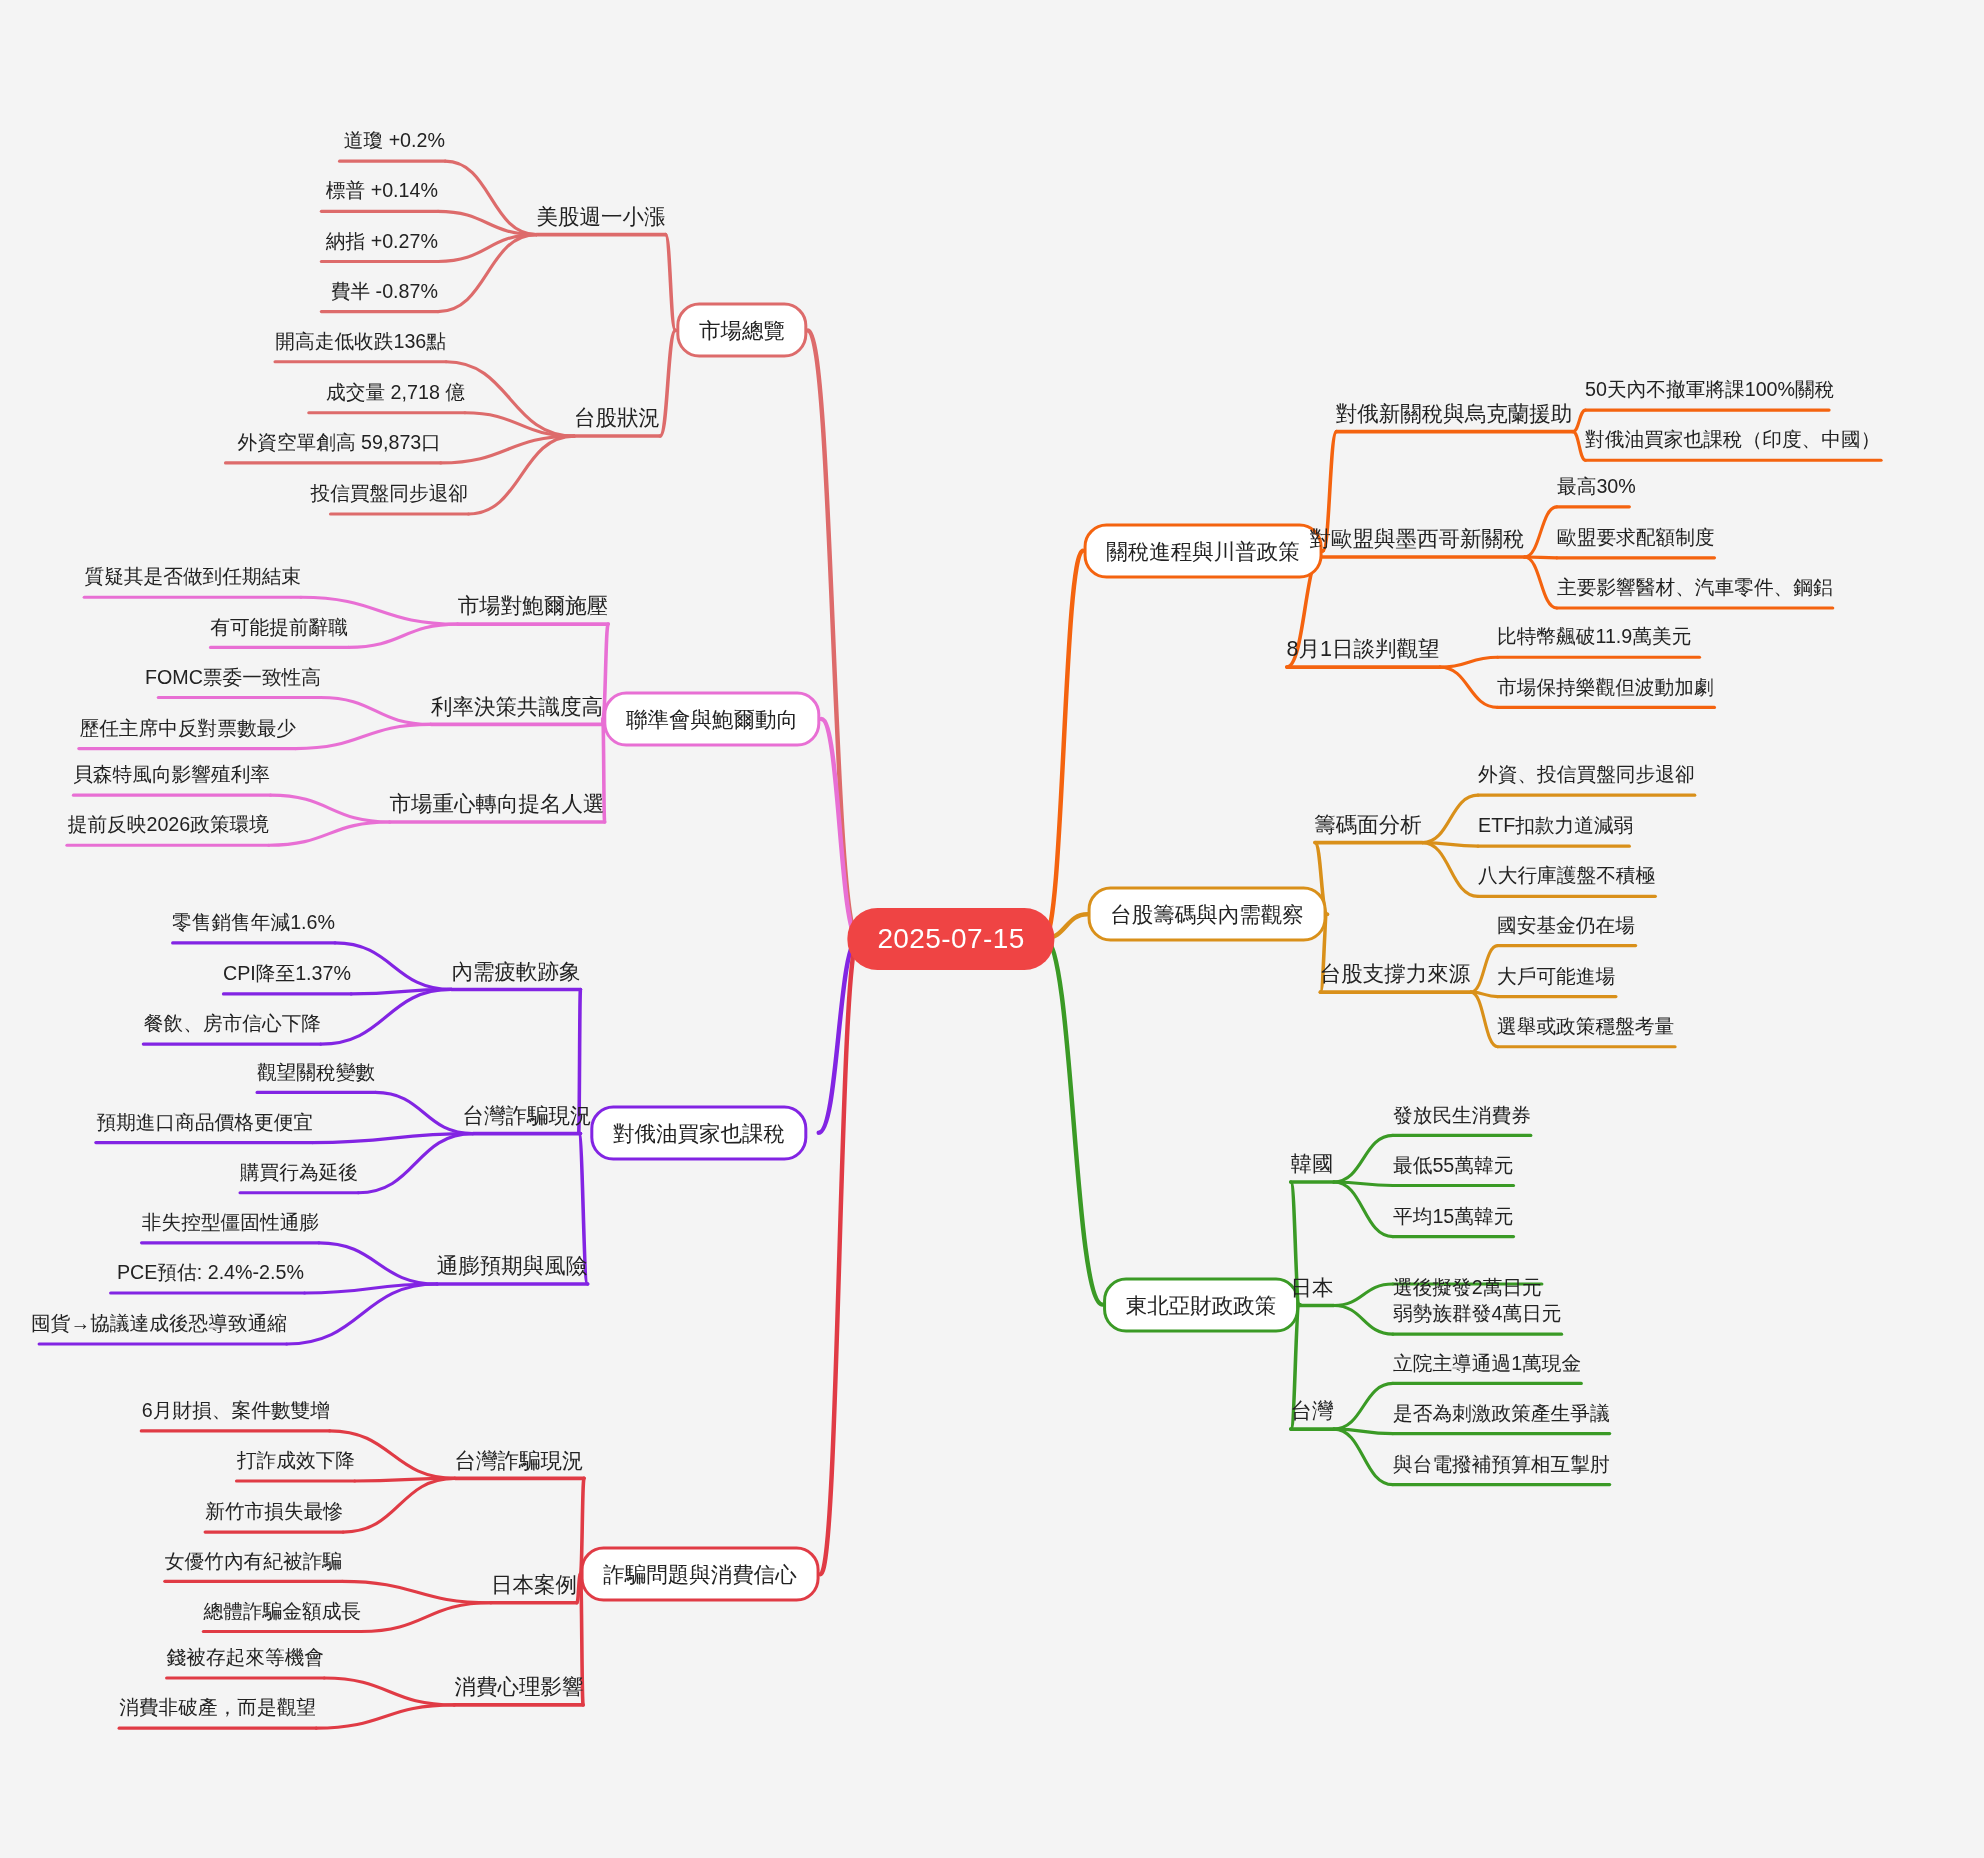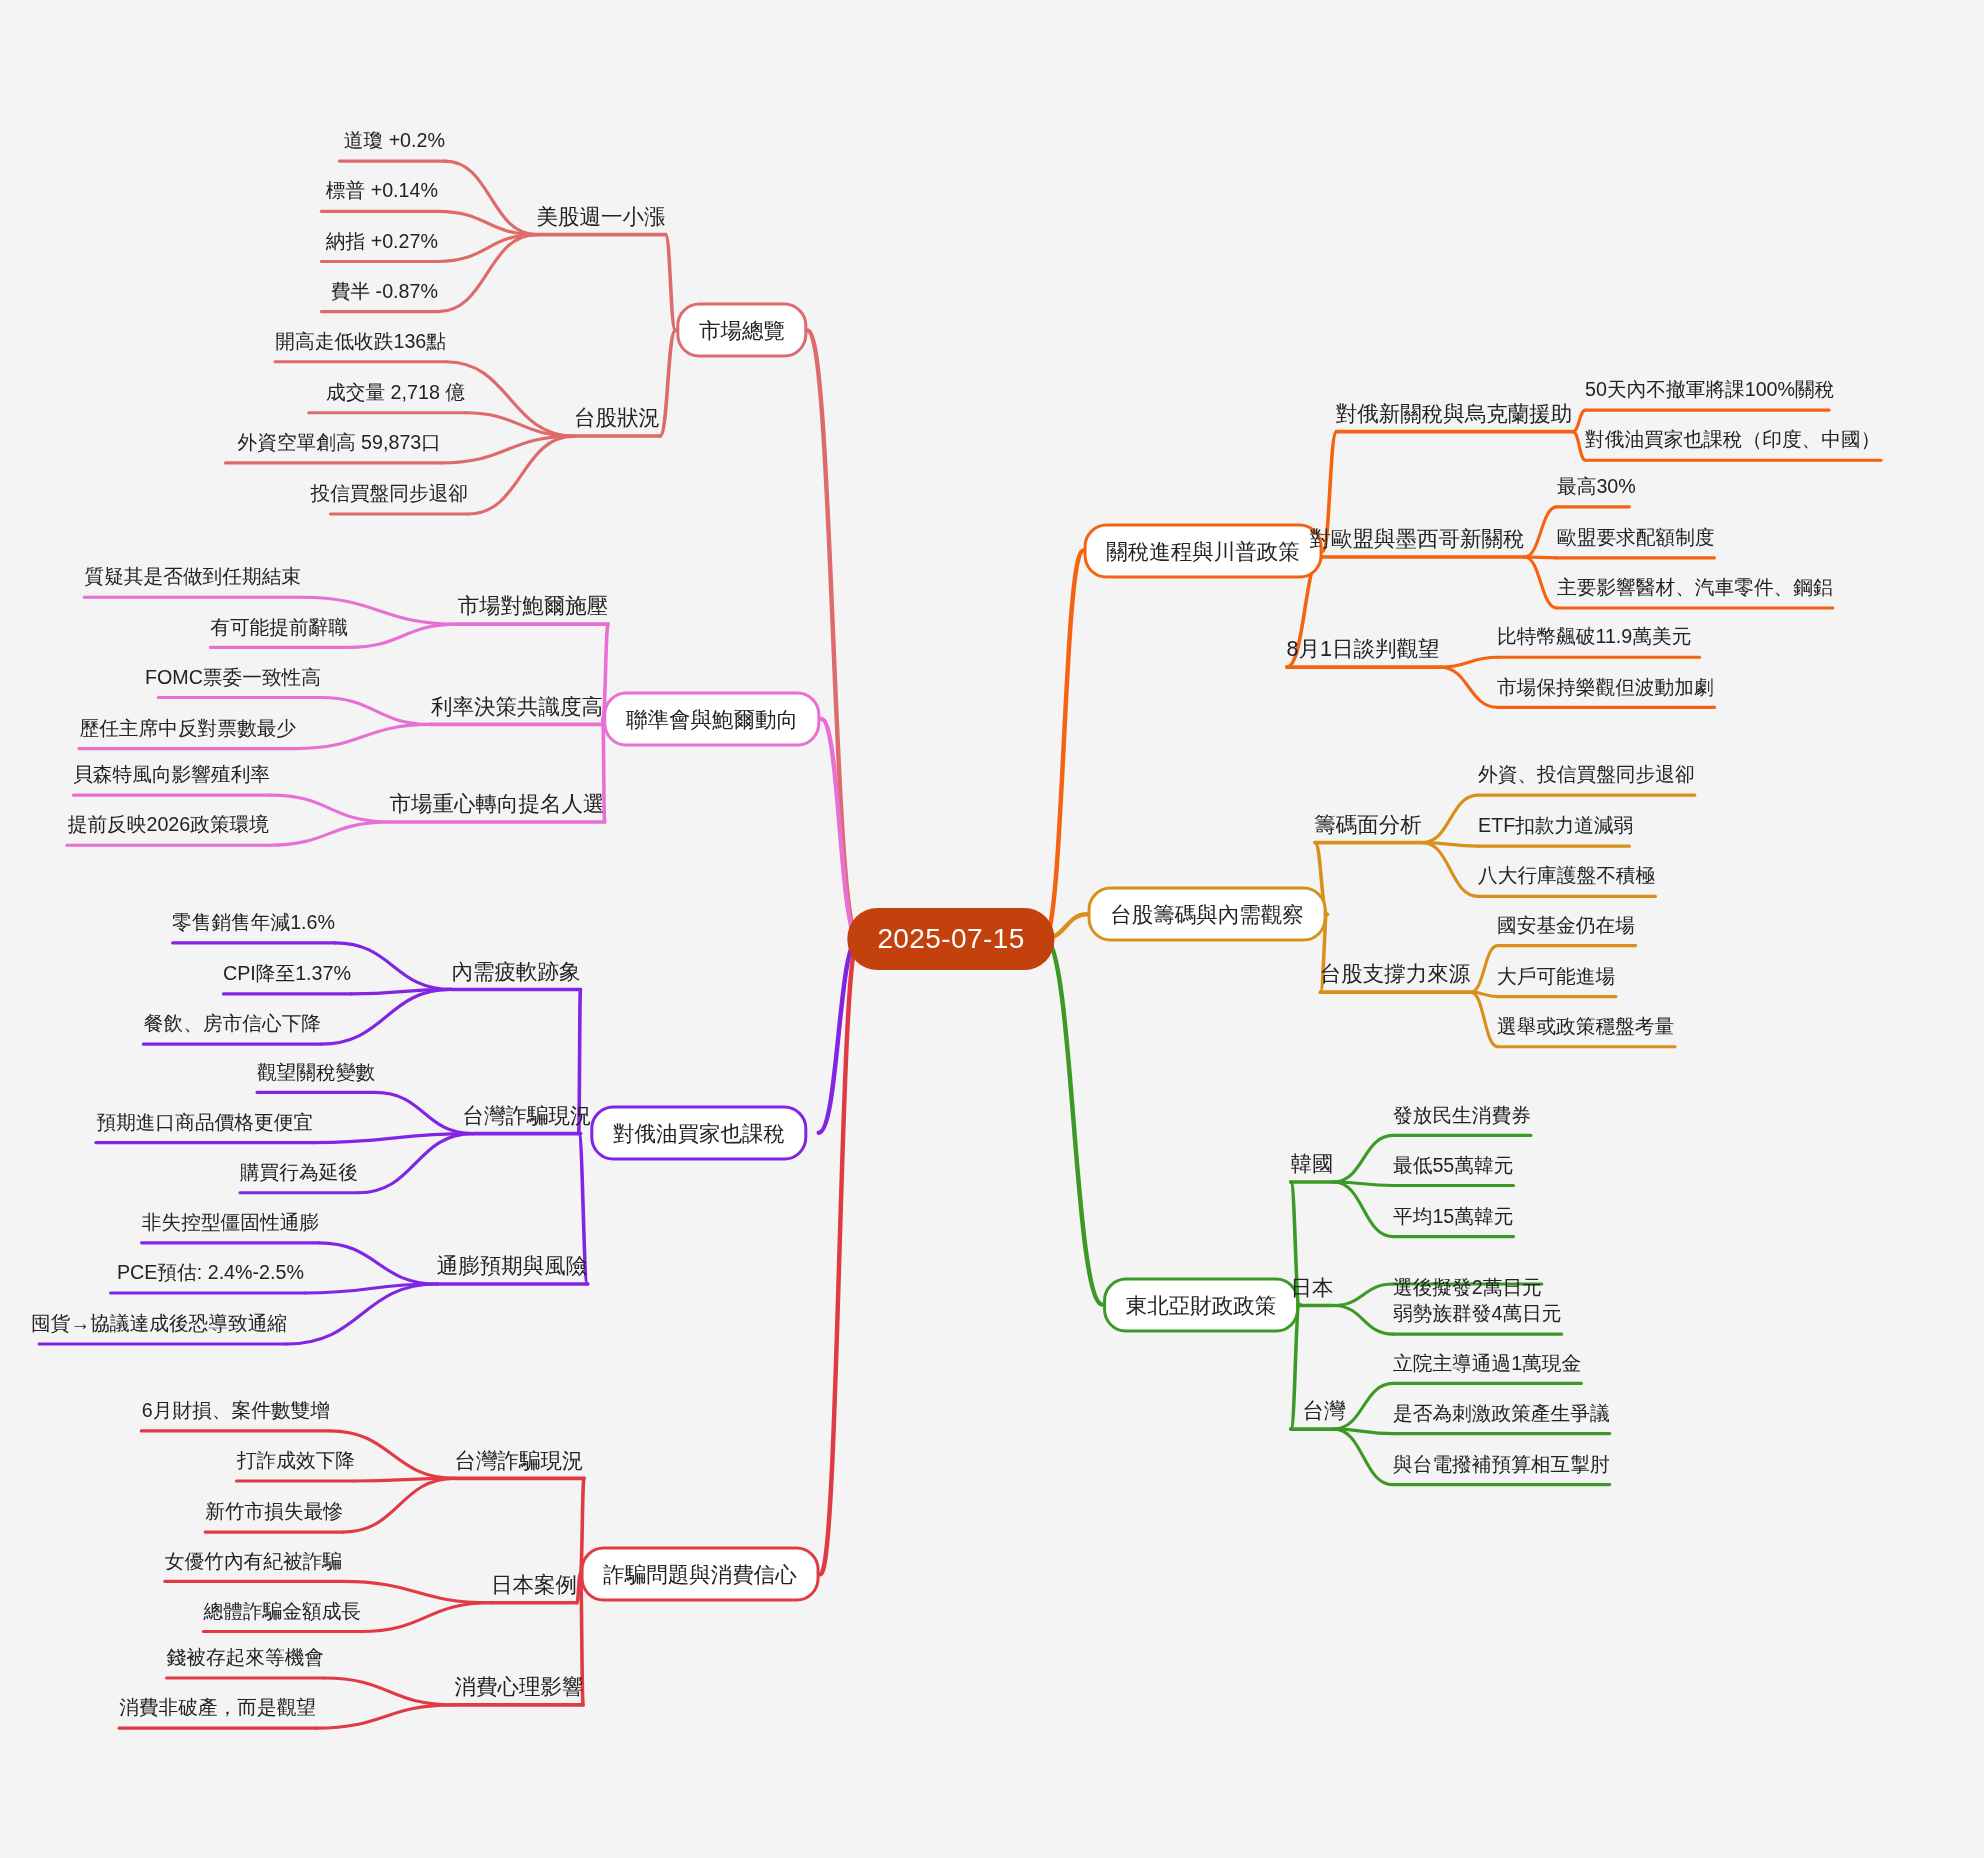--- a/index.html
+++ b/index.html
@@ -195,21 +195,21 @@
       <path d="M 1451 1457 C 1446 1457, 1446 1596, 1441 1596" fill="none" stroke="#3a9a25" stroke-width="4" stroke-linecap="round"></path>
       <path d="M 1441 1596 L 1489 1596" fill="none" stroke="#3a9a25" stroke-width="4" stroke-linecap="round"></path>
       <path d="M 1489 1596 C 1522 1596, 1522 1545, 1555 1545" fill="none" stroke="#3a9a25" stroke-width="3.5" stroke-linecap="round"></path>
       <path d="M 1555 1545 L 1765.32 1545" fill="none" stroke="#3a9a25" stroke-width="3.5" stroke-linecap="round"></path>
       <path d="M 1489 1596 C 1522 1596, 1522 1601, 1555 1601" fill="none" stroke="#3a9a25" stroke-width="3.5" stroke-linecap="round"></path>
       <path d="M 1555 1601 L 1797 1601" fill="none" stroke="#3a9a25" stroke-width="3.5" stroke-linecap="round"></path>
       <path d="M 1489 1596 C 1522 1596, 1522 1658, 1555 1658" fill="none" stroke="#3a9a25" stroke-width="3.5" stroke-linecap="round"></path>
       <path d="M 1555 1658 L 1797 1658" fill="none" stroke="#3a9a25" stroke-width="3.5" stroke-linecap="round"></path>
     </svg>
   <div id="nodes">
-      <div class="node root" style="left: 951px; top: 939px; background: #c2410c; color: rgb(255, 255, 255);">2025-07-15</div>
+      <div class="node root" style="left: 951px; top: 939px; background: #ef4444; color: rgb(255, 255, 255);">2025-07-15</div>
       <div class="node lvl1" style="left: 742px; top: 330px; border-color: rgb(221, 107, 107);">市場總覽</div>
       <div class="node lvl2" style="left: 601px; top: 235px;">美股週一小漲</div>
       <div class="node lvl3 ralign" style="left: 445px; top: 161px;">道瓊 +0.2%</div>
       <div class="node lvl3 ralign" style="left: 438px; top: 211px;">標普 +0.14%</div>
       <div class="node lvl3 ralign" style="left: 438px; top: 262px;">納指 +0.27%</div>
       <div class="node lvl3 ralign" style="left: 438px; top: 312px;">費半 -0.87%</div>
       <div class="node lvl2" style="left: 617px; top: 436px;">台股狀況</div>
       <div class="node lvl3 ralign" style="left: 446px; top: 362px;">開高走低收跌136點</div>
       <div class="node lvl3 ralign" style="left: 465px; top: 413px;">成交量 2,718 億</div>
       <div class="node lvl3 ralign" style="left: 441px; top: 463px;">外資空單創高 59,873口</div>
@@ -269,19 +269,19 @@
       <div class="node lvl3 lalign" style="left: 1497px; top: 997px;">大戶可能進場</div>
       <div class="node lvl3 lalign" style="left: 1497px; top: 1047px;">選舉或政策穩盤考量</div>
       <div class="node lvl1" style="left: 1201px; top: 1305px; border-color: rgb(58, 154, 37);">東北亞財政政策</div>
       <div class="node lvl2" style="left: 1312px; top: 1182px;">韓國</div>
       <div class="node lvl3 lalign" style="left: 1393px; top: 1136px;">發放民生消費券</div>
       <div class="node lvl3 lalign" style="left: 1393px; top: 1186px;">最低55萬韓元</div>
       <div class="node lvl3 lalign" style="left: 1393px; top: 1237px;">平均15萬韓元</div>
       <div class="node lvl2" style="left: 1312px; top: 1306px;">日本</div>
       <div class="node lvl3 lalign" style="left: 1393px; top: 1284px; margin-top: 24px;">選後擬發2萬日元</div>
       <div class="node lvl3 lalign" style="left: 1393px; top: 1334px;">弱勢族群發4萬日元</div>
-      <div class="node lvl2" style="left: 1312px; top: 1429px; margin-left: 12px;">台灣</div>
+      <div class="node lvl2" style="left: 1312px; top: 1429px;">台灣</div>
       <div class="node lvl3 lalign" style="left: 1393px; top: 1384px;">立院主導通過1萬現金</div>
       <div class="node lvl3 lalign" style="left: 1393px; top: 1434px;">是否為刺激政策產生爭議</div>
       <div class="node lvl3 lalign" style="left: 1393px; top: 1485px;">與台電撥補預算相互掣肘</div>
     </div>
 </div>
 
 
 </body></html>

